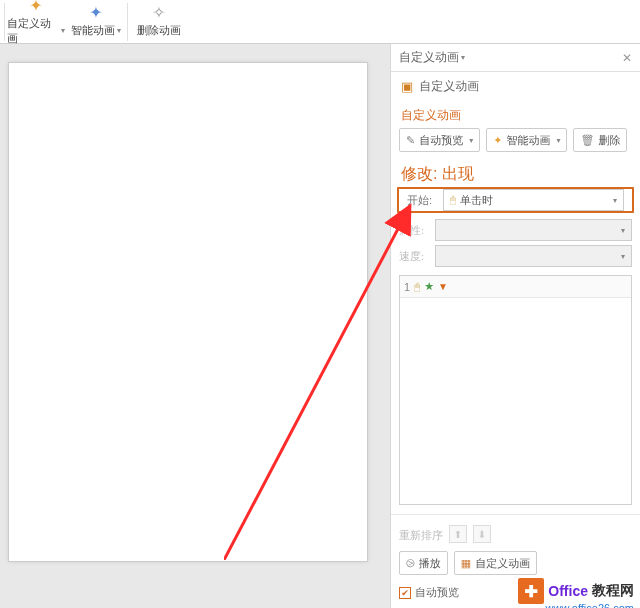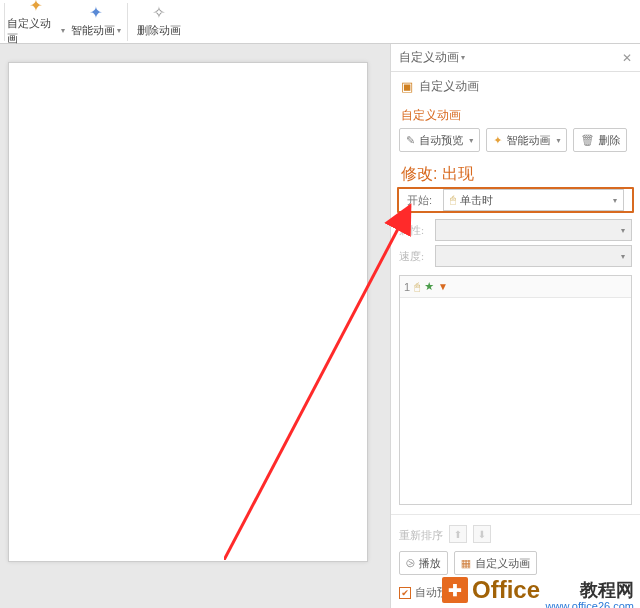--- a/index.html
+++ b/index.html
@@ -92,22 +92,22 @@
 
 
 .watermark {
   position:absolute; bottom:4px; right:6px; z-index:60;
   display:flex; align-items:center; gap:4px; font-size:16px;
 }
 .watermark .ic {
   width:26px; height:26px; background:#e66a1f; color:#fff; font-weight:bold;
   display:flex; align-items:center; justify-content:center; border-radius:2px; font-size:16px;
 }
-.watermark .t1 { color:#a16207; font-weight:bold; font-size:24px;}
-.watermark .t2 { color:#333; font-weight:bold; font-size:18px;margin-left:36px;}
+.watermark .t1 { color:#6d28d9; font-weight:bold; font-size:14px;}
+.watermark .t2 { color:#333; font-weight:bold; font-size:14px;}
 .watermark .url { position:absolute; right:0; top:24px; font-size:11px; color:#2979d8; text-align:right;}
 </style>
 </head>
 <body>
 
 <div class="ribbon">
   <div class="ribbon-sep"></div>
   <div class="rbtn">
     <span class="ric" style="color:#e6a23c;">✦</span>
     <span class="lbl">

